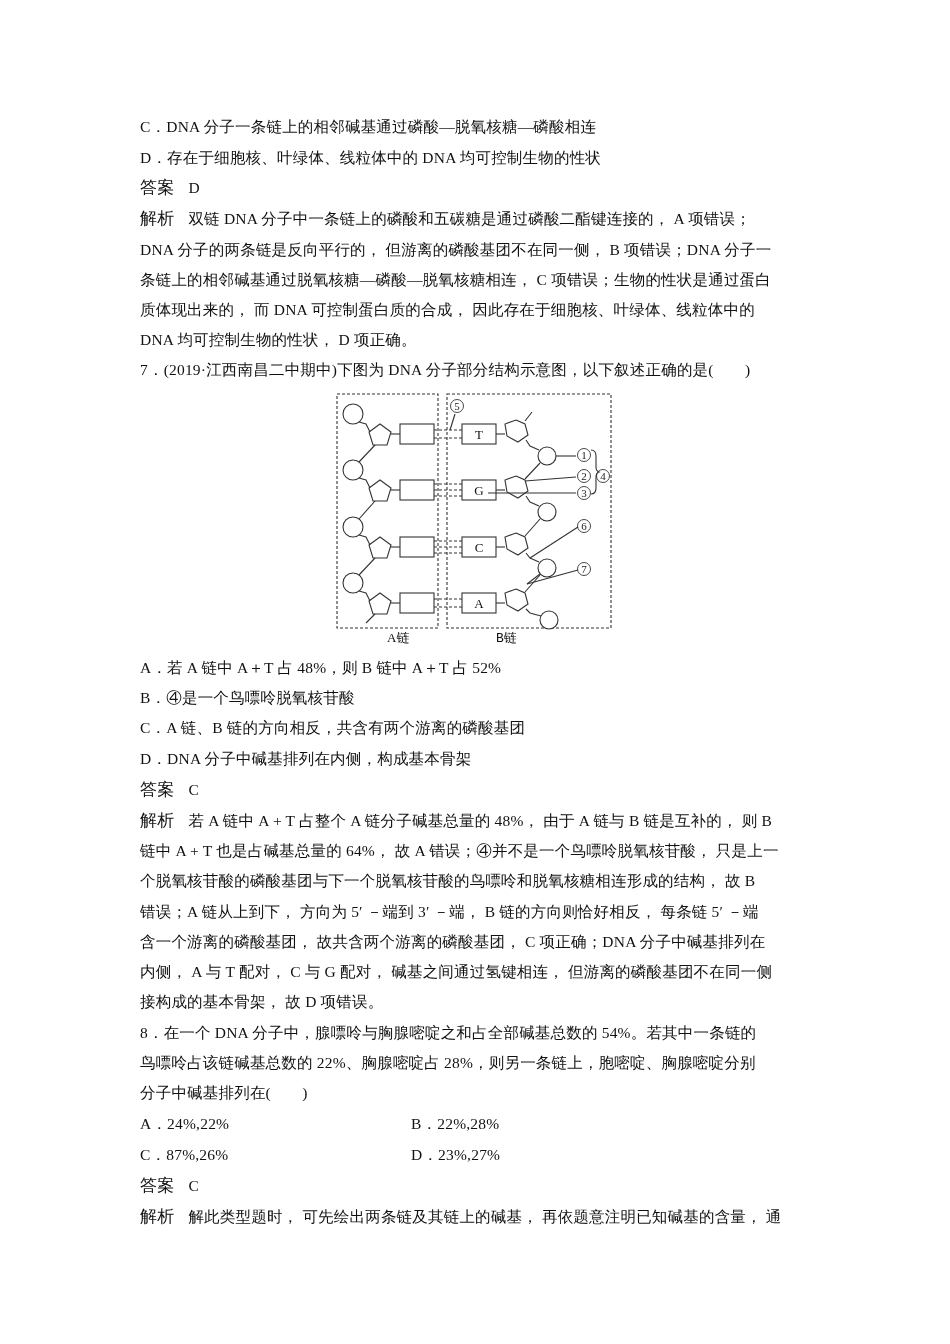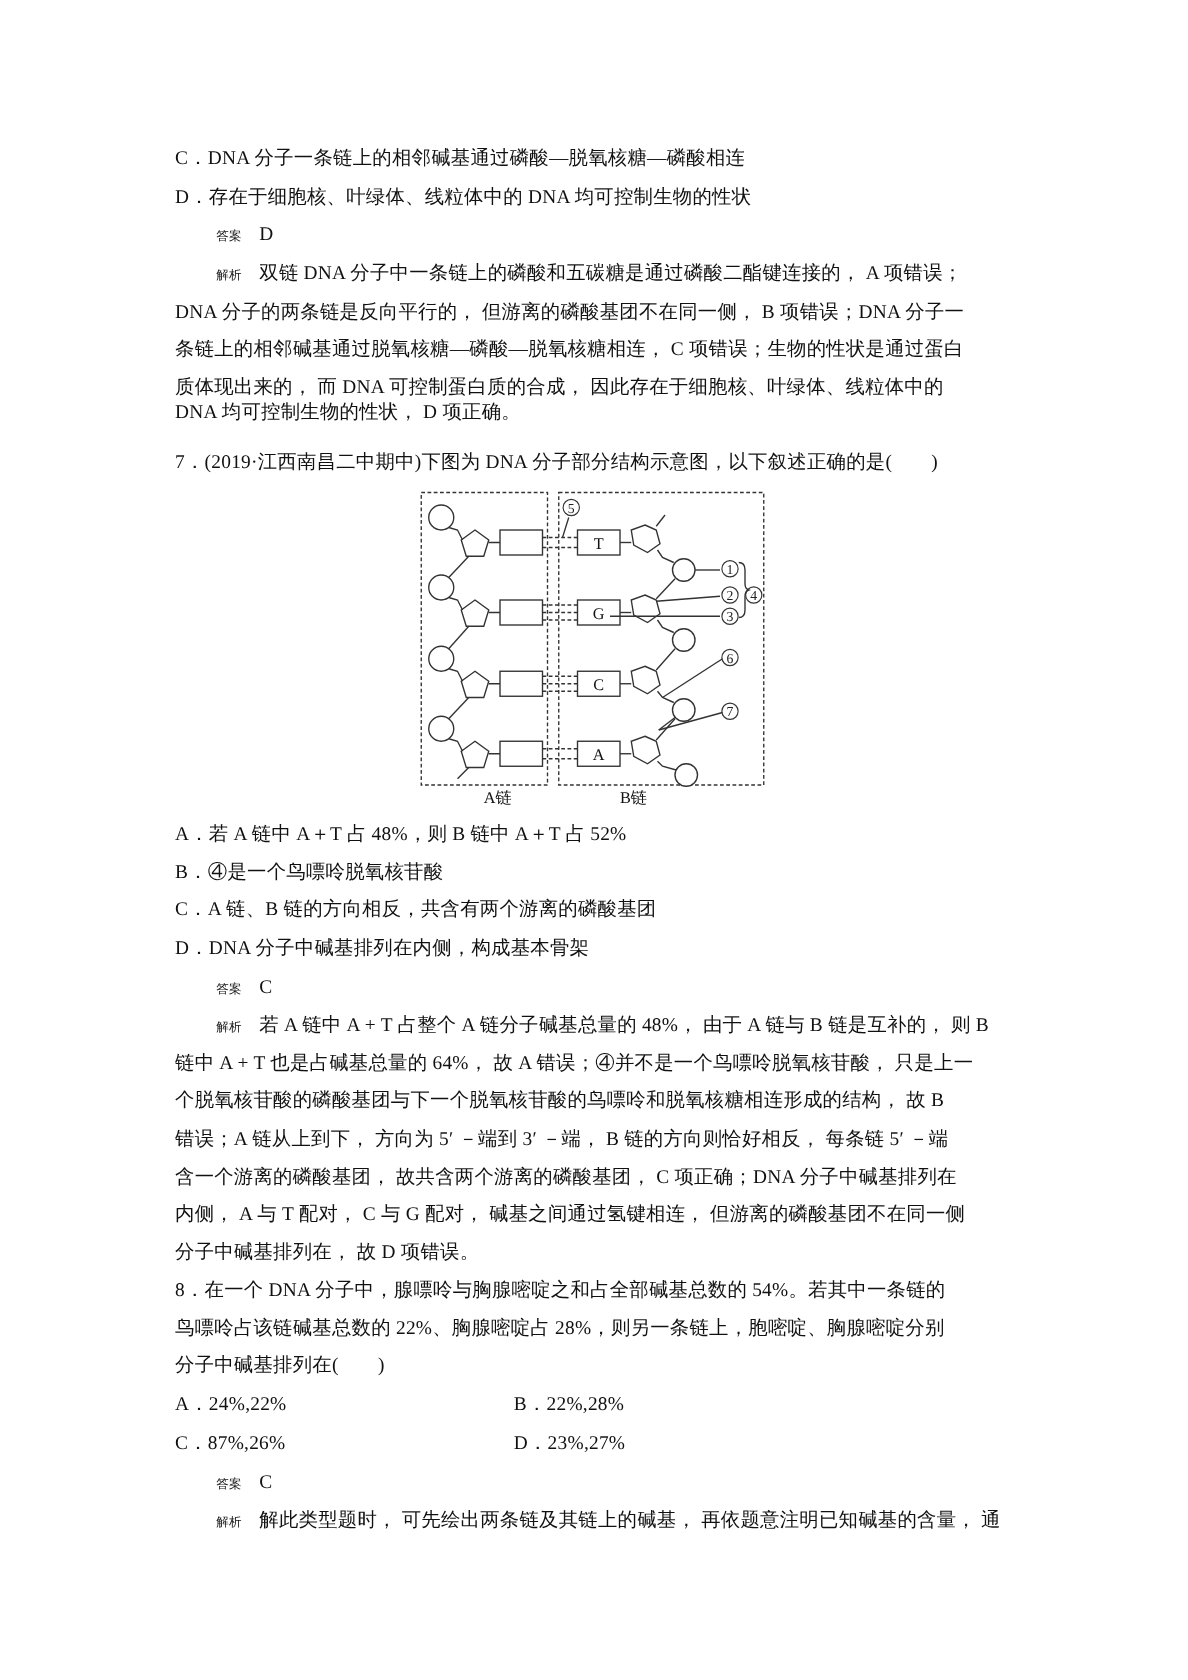--- a/index.html
+++ b/index.html
@@ -1,37 +1,37 @@
 <!DOCTYPE html>
 <html><head>
 <meta charset="utf-8">
 <style>
   html, body { margin: 0; padding: 0; background: #ffffff; }
   body { width: 950px; height: 1344px; position: relative; overflow: hidden;
          font-family: "Liberation Serif", "DejaVu Serif", serif; color: #111; }
   .line { position: absolute; left: 140px; font-size: 15.5px; line-height: 20px; white-space: nowrap; letter-spacing: 0.2px; text-align: center; }
-  .label { font-family: Liberation Mono, monospace; font-size: 10px; margin-left: 33px; }
+  .label { font-family: Liberation Serif, serif; font-size: 17px; }
   .gap { display: inline-block; width: 14px; }
   .diagram { position: absolute; left: 330px; top: 388px; width: 300px; height: 262px; }
 </style>
 </head>
 <body>
 
 <div class="line" style="top:117px">C．DNA 分子一条链上的相邻碱基通过磷酸—脱氧核糖—磷酸相连</div>
 <div class="line" style="top:148px">D．存在于细胞核、叶绿体、线粒体中的 DNA 均可控制生物的性状</div>
 <div class="line" style="top:178px">
   <span class="label">答案</span><span class="gap"></span><span>D</span>
 </div>
 <div class="line" style="top:209px">
   <span class="label">解析</span><span class="gap"></span><span>双链 DNA 分子中一条链上的磷酸和五碳糖是通过磷酸二酯键连接的， A 项错误；</span>
 </div>
 <div class="line" style="top:240px">DNA 分子的两条链是反向平行的， 但游离的磷酸基团不在同一侧， B 项错误；DNA 分子一</div>
 <div class="line" style="top:270px">条链上的相邻碱基通过脱氧核糖—磷酸—脱氧核糖相连， C 项错误；生物的性状是通过蛋白</div>
 <div class="line" style="top:300px">质体现出来的， 而 DNA 可控制蛋白质的合成， 因此存在于细胞核、叶绿体、线粒体中的</div>
-<div class="line" style="top:320px">DNA 均可控制生物的性状， D 项正确。</div>
+<div class="line" style="top:330px">DNA 均可控制生物的性状， D 项正确。</div>
 
 <div class="line" style="top:360px">7．(2019·江西南昌二中期中)下图为 DNA 分子部分结构示意图，以下叙述正确的是(　　)</div>
 
 <div class="diagram">
   <svg width="300" height="262" viewBox="330 388 300 262" xmlns="http://www.w3.org/2000/svg" font-family="Liberation Serif, serif">
     <g fill="none" stroke="#333" stroke-width="1.1">
 
       <rect x="337" y="394" width="101" height="234" stroke-dasharray="3,2"></rect>
       <rect x="447" y="394" width="164" height="234" stroke-dasharray="3,2"></rect>
 
@@ -137,39 +137,39 @@
       <text x="584" y="573">7</text>
     </g>
     <g font-size="13" text-anchor="middle" fill="#111">
       <text x="479" y="439">T</text>
       <text x="479" y="495">G</text>
       <text x="479" y="552">C</text>
       <text x="479" y="608">A</text>
     </g>
   </svg>
   <div style="position:absolute; left:57px; top:241px; font-size:13px;">A链</div>
-  <div style="position:absolute; left:166px; top:241px; font-size:13px;">B链</div>
+  <div style="position:absolute; left:166px; top:241px; font-size:13px;font-family:Liberation Mono, monospace;">B链</div>
 </div>
 
 <div class="line" style="top:658px">A．若 A 链中 A＋T 占 48%，则 B 链中 A＋T 占 52%</div>
 <div class="line" style="top:688px">B．④是一个鸟嘌呤脱氧核苷酸</div>
 <div class="line" style="top:718px">C．A 链、B 链的方向相反，共含有两个游离的磷酸基团</div>
 <div class="line" style="top:749px">D．DNA 分子中碱基排列在内侧，构成基本骨架</div>
 <div class="line" style="top:780px">
   <span class="label">答案</span><span class="gap"></span><span>C</span>
 </div>
 <div class="line" style="top:811px">
   <span class="label">解析</span><span class="gap"></span><span>若 A 链中 A + T 占整个 A 链分子碱基总量的 48%， 由于 A 链与 B 链是互补的， 则 B</span>
 </div>
 <div class="line" style="top:841px">链中 A + T 也是占碱基总量的 64%， 故 A 错误；④并不是一个鸟嘌呤脱氧核苷酸， 只是上一</div>
 <div class="line" style="top:871px">个脱氧核苷酸的磷酸基团与下一个脱氧核苷酸的鸟嘌呤和脱氧核糖相连形成的结构， 故 B</div>
 <div class="line" style="top:902px">错误；A 链从上到下， 方向为 5′ －端到 3′ －端， B 链的方向则恰好相反， 每条链 5′ －端</div>
 <div class="line" style="top:932px">含一个游离的磷酸基团， 故共含两个游离的磷酸基团， C 项正确；DNA 分子中碱基排列在</div>
 <div class="line" style="top:962px">内侧， A 与 T 配对， C 与 G 配对， 碱基之间通过氢键相连， 但游离的磷酸基团不在同一侧</div>
-<div class="line" style="top:992px">分子中碱基排列在， 故 D 项错误。</div>
+<div class="line" style="top:992px">接构成的基本骨架， 故 D 项错误。</div>
 
 <div class="line" style="top:1023px">8．在一个 DNA 分子中，腺嘌呤与胸腺嘧啶之和占全部碱基总数的 54%。若其中一条链的</div>
 <div class="line" style="top:1053px">鸟嘌呤占该链碱基总数的 22%、胸腺嘧啶占 28%，则另一条链上，胞嘧啶、胸腺嘧啶分别</div>
 <div class="line" style="top:1083px">分子中碱基排列在(　　)</div>
 <div class="line" style="top:1114px">
   <span>A．24%,22%</span>
 </div>
 <div class="line" style="top:1114px; left:411px">B．22%,28%</div>
 <div class="line" style="top:1145px">C．87%,26%</div>
 <div class="line" style="top:1145px; left:411px">D．23%,27%</div>

